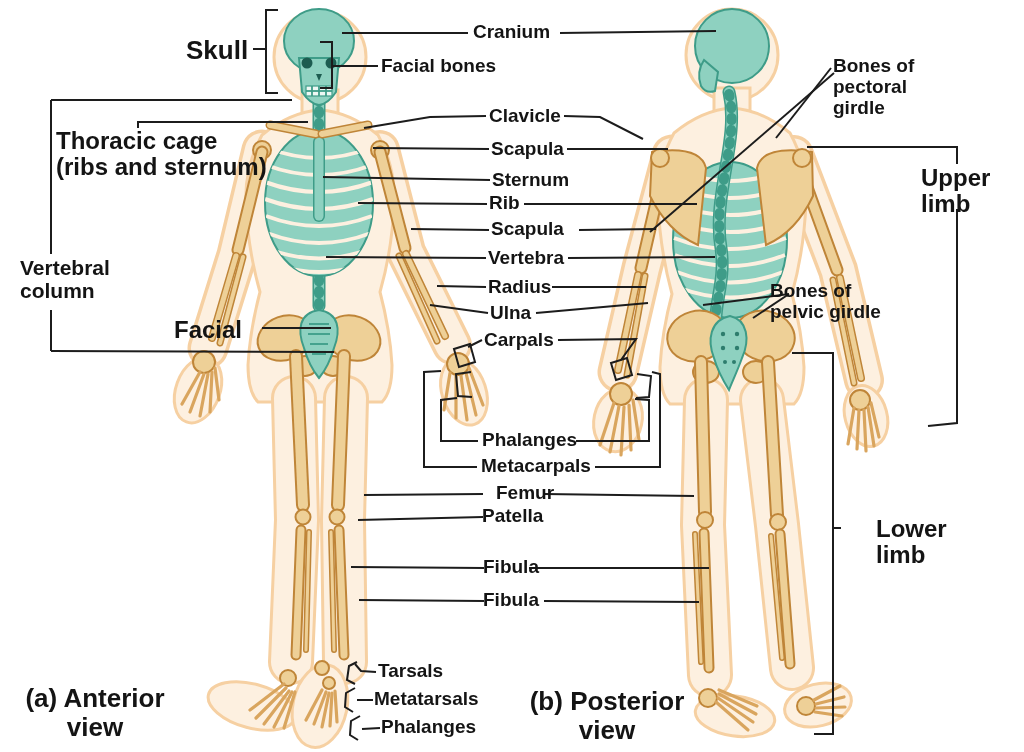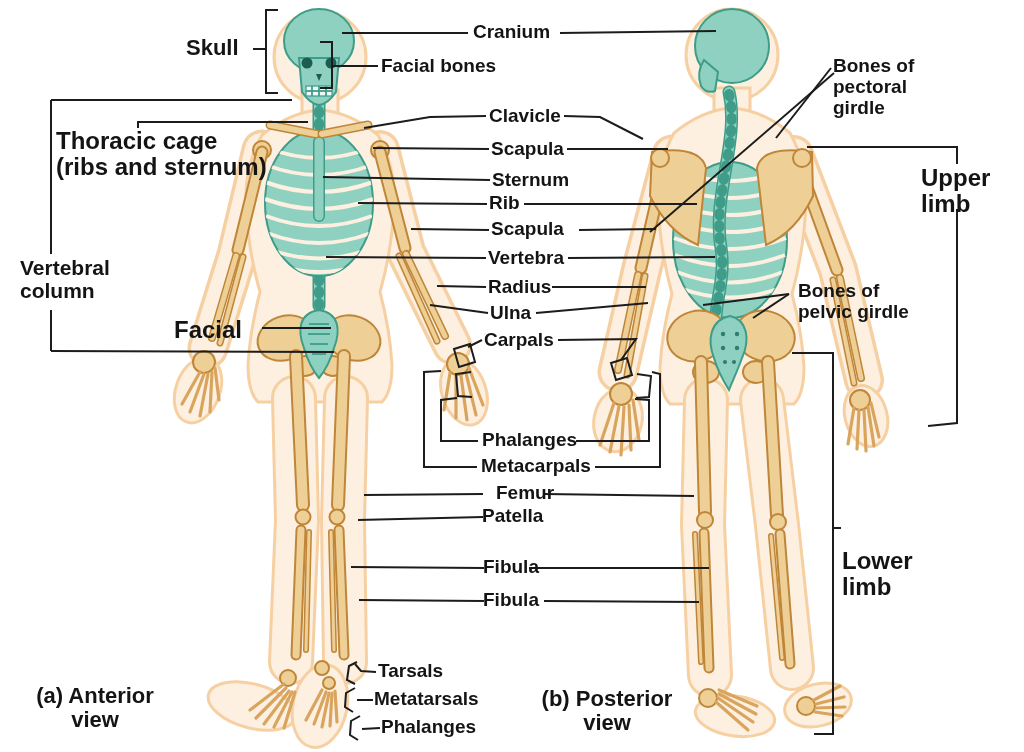--- a/index.html
+++ b/index.html
@@ -2,21 +2,21 @@
 <html><head>
 <meta charset="utf-8">
 <style>
   html,body{margin:0;padding:0;background:#fff;}
   .stage{position:relative;width:1024px;height:752px;background:#ffffff;overflow:hidden;
          font-family:"Liberation Sans",sans-serif;}
   .stage svg{position:absolute;left:0;top:0;}
   
   .lbl{position:absolute;font-weight:bold;color:#141414;line-height:1.1;white-space:nowrap;}
   .lbl.wrap{white-space:normal;}
-  .f19{font-size:19px;} .f20{font-size:24px;} .f21{font-size:21px;} .f22{font-size:22px;}
+  .f19{font-size:19px;} .f20{font-size:24px;} .f21{font-size:21px;} .f22{font-size:26px;}
   .cap{text-align:center;}
   
   .ll{stroke:#1c1c1c;stroke-width:2;fill:none;}            
   .sil{fill:#fdf0e0;stroke:#f6d0a2;stroke-width:3;}        
   .silo{stroke:#f6d0a2;fill:none;stroke-linecap:round;}    
   .sili{stroke:#fdf0e0;fill:none;stroke-linecap:round;}    
   .tf{fill:#8ed1c0;stroke:#3e9c88;stroke-width:2;}         
   .to{stroke:#3e9c88;fill:none;stroke-linecap:round;}      
   .ti{stroke:#8ed1c0;fill:none;stroke-linecap:round;}      
   .af{fill:#eed097;stroke:#bf8538;stroke-width:2;}         
@@ -365,19 +365,19 @@
 <div class="lbl f19" style="left:482px;top:506px;">Patella</div>
 <div class="lbl f19" style="left:483px;top:557px;">Fibula</div>
 <div class="lbl f19" style="left:483px;top:590px;">Fibula</div>
 
 <div class="lbl f19" style="left:378px;top:661px;">Tarsals</div>
 <div class="lbl f19" style="left:374px;top:689px;">Metatarsals</div>
 <div class="lbl f19" style="left:381px;top:717px;">Phalanges</div>
 
 <div class="lbl f19 wrap" style="left:833px;top:56px;width:98px;">Bones of pectoral girdle</div>
 <div class="lbl f20 wrap" style="left:921px;top:165px;width:72px;">Upper limb</div>
-<div class="lbl f19 wrap" style="left:786px;top:281px;width:128px;padding-left:12px;">Bones of pelvic girdle</div>
-<div class="lbl f20 wrap" style="left:842px;top:516px;width:72px;margin-top:32px;">Lower limb</div>
+<div class="lbl f19 wrap" style="left:758px;top:281px;width:128px;padding-left:12px;">Bones of pelvic girdle</div>
+<div class="lbl f20 wrap" style="left:876px;top:516px;width:72px;">Lower limb</div>
 
 <div class="lbl f22 wrap cap" style="left:16px;top:684px;width:158px;">(a) Anterior view</div>
 <div class="lbl f22 wrap cap" style="left:522px;top:687px;width:170px;">(b) Posterior view</div>
 
 </div>
 
 </body></html>

